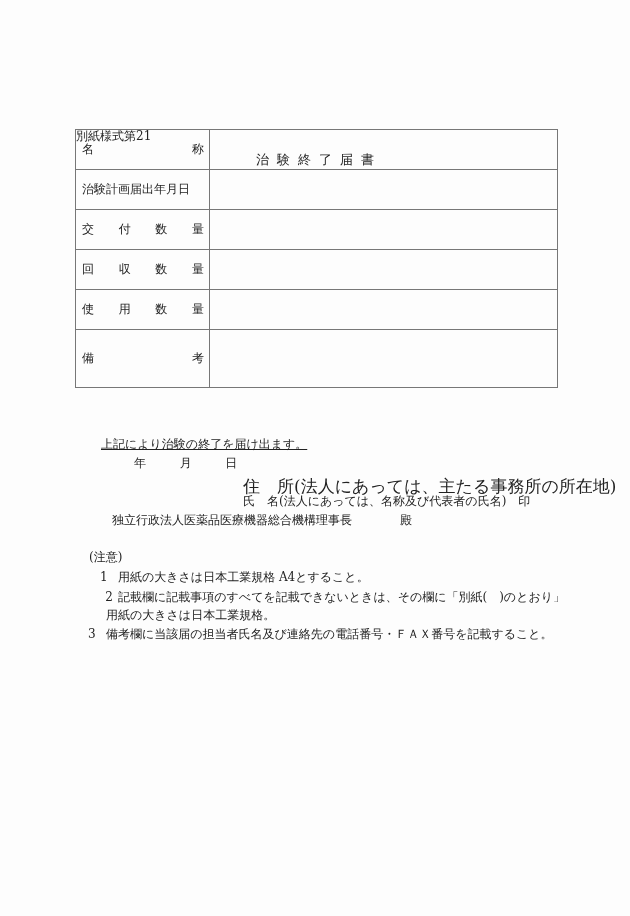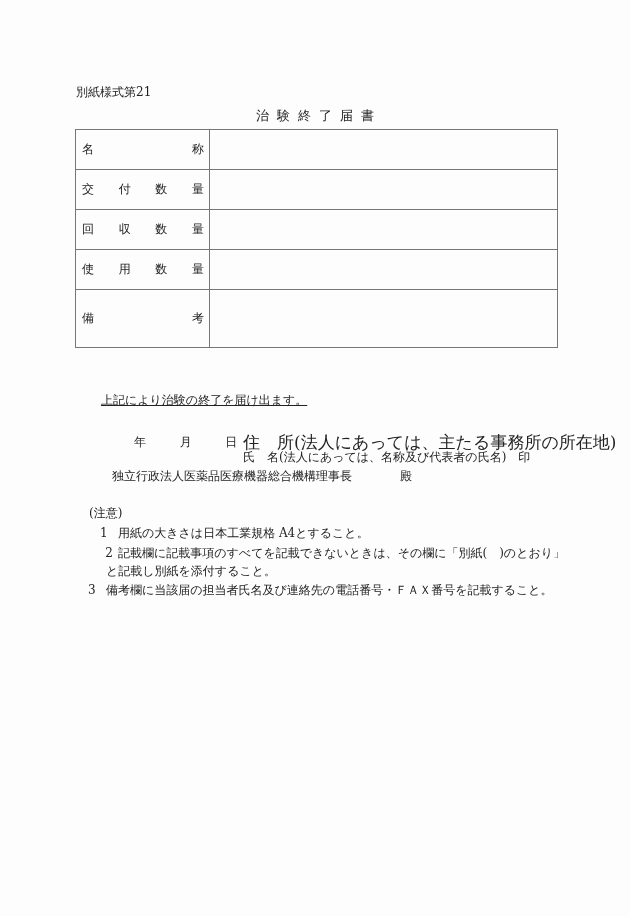--- a/index.html
+++ b/index.html
@@ -9,21 +9,21 @@
     }
     body {
       width: 630px;
       height: 916px;
       position: relative;
       overflow: hidden;
       font-family: "DejaVu Serif", "Liberation Serif", serif;
       color: #222;
       font-size: 12px;
     }
-    .abs { position: absolute; white-space: nowrap; }
+    .abs { position: absolute; white-space: nowrap; margin-top: 44px; }
     .form-number { left: 76px; top: 84px; font-size: 12px; }
     .doc-title {
       left: 0; width: 630px; top: 107px;
       text-align: center; font-size: 13px; letter-spacing: 0;
       padding-left: 0;
     }
     .doc-title span.t { margin-left: 8px; }
     table.form-table {
       position: absolute;
       left: 75px;
@@ -43,21 +43,21 @@
       height: 39px;
     }
     table.form-table td.value { height: 39px; }
     table.form-table tr.tall td { height: 57px; }
     .spread {
       display: flex;
       justify-content: space-between;
       width: 100%;
     }
     .declaration { left: 101px; top: 392px; font-size: 12px; text-decoration: underline; }
-    .date-line { left: 134px; top: 434px; font-size: 12px; }
+    .date-line { left: 134px; top: 411px; font-size: 12px; }
     .date-line span { display: inline-block; }
     .addr-line { left: 243px; top: 431px; font-size: 17px; }
     .name-line { left: 243px; top: 449px; font-size: 12px; }
     .recipient { left: 112px; top: 468px; font-size: 12px; }
     .notes-head { left: 89px; top: 505px; font-size: 12px; }
     .note { font-size: 12px; }
     .note1 { left: 100px; top: 525px; }
     .note2 { left: 100px; top: 545px; text-align: center; }
     .note2b { left: 106px; top: 563px; }
     .note3 { left: 88px; top: 582px; }
@@ -72,20 +72,28 @@
   <span>治</span><span class="t">験</span><span class="t">終</span><span class="t">了</span><span class="t">届</span><span class="t">書</span>
 </div>
 
 <table class="form-table">
   <tbody>
       <tr>
     <td class="label">
       <div class="spread">
         <span>名</span>
         <span>称</span>
+      </div>
+    </td>
+    <td class="value"></td>
+  </tr>
+  <tr>
+    <td class="label">
+      <div class="spread">
+        <span>治験計画届出年月日</span>
       </div>
     </td>
     <td class="value"></td>
   </tr>
   <tr>
     <td class="label">
       <div class="spread">
         <span>交</span>
         <span>付</span>
         <span>数</span>
@@ -146,16 +154,16 @@
 </div>
 
 <div class="abs notes-head">(注意)</div>
 
 <div class="abs note note1">
   <span class="num">1</span><span>用紙の大きさは日本工業規格 A4とすること。</span>
 </div>
 <div class="abs note note2">
   <span class="num">2</span><span>記載欄に記載事項のすべてを記載できないときは、その欄に「別紙(　)のとおり」</span>
 </div>
-<div class="abs note note2b">と記載し別紙を添付すること。</div>
+<div class="abs note note2b">用紙の大きさは日本工業規格。</div>
 <div class="abs note note3">
   <span class="num">3</span><span>備考欄に当該届の担当者氏名及び連絡先の電話番号・ＦＡＸ番号を記載すること。</span>
 </div>
 
 </body></html>

